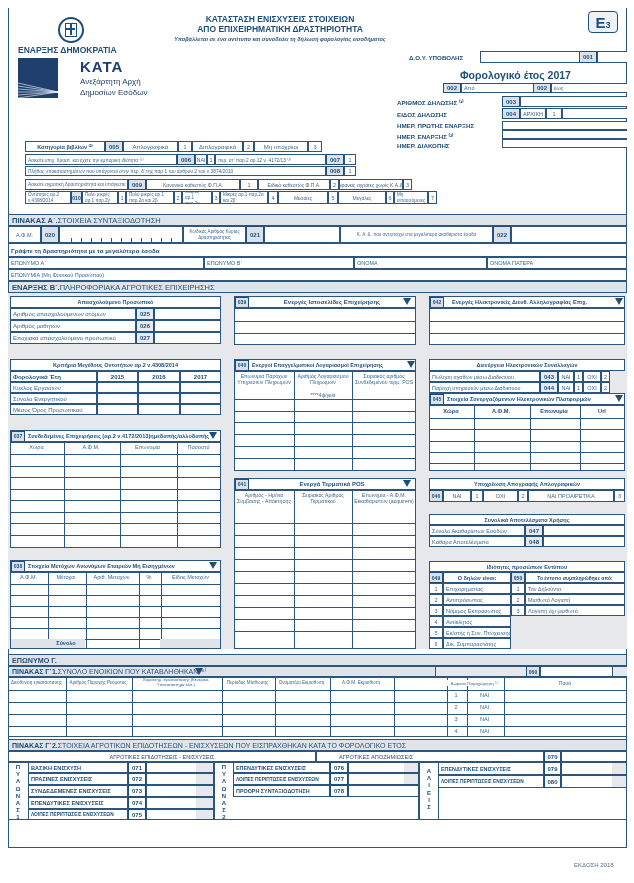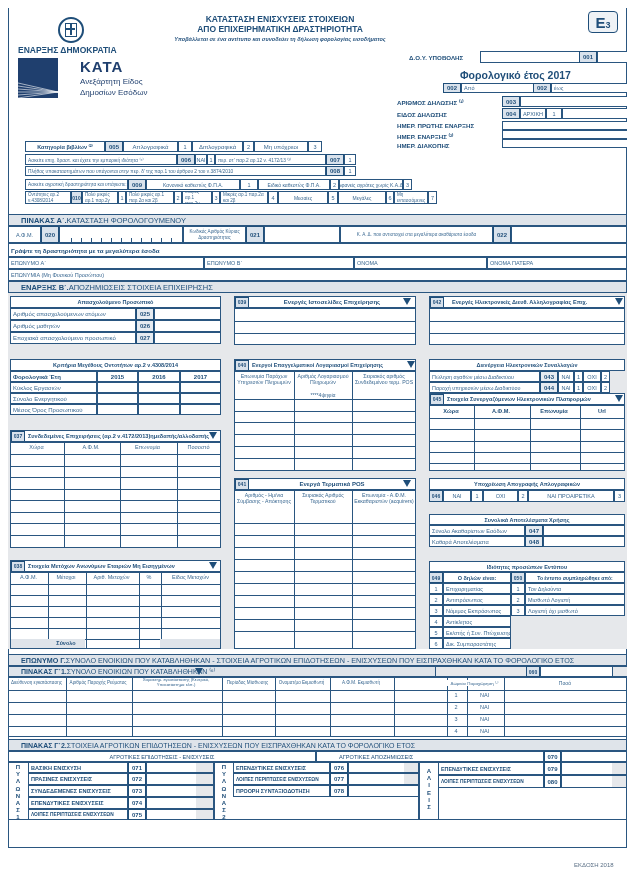--- a/index.html
+++ b/index.html
@@ -1,21 +1,21 @@
 <!DOCTYPE html>
 <html><head>
 <meta charset="utf-8">
 <style>
 *{box-sizing:border-box;margin:0;padding:0}
 body{width:634px;height:883px;background:#fff;font-family:"Liberation Sans",sans-serif;color:#1f4e79;position:relative;overflow:hidden}
 .abs{position:absolute}
 .frame{position:absolute;left:8px;top:8px;width:619px;height:840px;border:1px solid #2a5680;border-top:none}
 .c{position:absolute;border:1px solid #2a5680;background:#fff;font-size:5.5px;color:#3a6891;display:flex;align-items:center;padding:0 2px;white-space:nowrap;overflow:hidden}
 .code{position:absolute;border:1.5px solid #1f4e79;background:#d9e2ec;font-size:6px;font-weight:bold;color:#1f4e79;display:flex;align-items:center;justify-content:center}
-.bar{position:absolute;left:8px;width:619px;background:#dfe4ea;border:1px solid #2a5680;font-size:7.5px;font-weight:bold;color:#1f4e79;padding-left:12px;display:flex;align-items:center}
+.bar{position:absolute;left:8px;width:619px;background:#dfe4ea;border:1px solid #2a5680;font-size:7.5px;font-weight:bold;color:#1f4e79;padding-left:3px;display:flex;align-items:center}
 .bar span.t{font-weight:normal}
 .grey{position:absolute;background:#e6e8eb}
 .hdr{position:absolute;border:1px solid #2a5680;background:#fff;font-size:5.5px;font-weight:bold;color:#1f4e79;display:flex;align-items:center;justify-content:center;text-align:center}
 .cen{justify-content:center;text-align:center}
 .lbl{position:absolute;font-size:6.2px;font-weight:bold;color:#1f4e79;white-space:nowrap}
 .tri{position:absolute;width:0;height:0;border-left:4px solid transparent;border-right:4px solid transparent;border-top:7px solid #1f4e79}
 .grid{position:absolute;border:1px solid #2a5680;background:#fff}
 .grid .row{position:absolute;left:0;right:0;border-top:1px solid #2a5680}
 .grid .col{position:absolute;top:0;bottom:0;border-left:1px solid #2a5680}
 .wrap{white-space:normal;line-height:6px}
@@ -39,21 +39,21 @@
         <path d="M0 28 L40 34"></path>
         <path d="M0 31 L40 34"></path>
         <path d="M0 34 L40 34"></path>
         <path d="M0 37 L40 34"></path>
         <path d="M0 40 L40 34"></path>
         <path d="M0 25 L40 34"></path>
       </g>
     </svg>
 </div>
 <div class="abs" style="left:80px;top:58px;font-size:15px;font-weight:bold;color:#1f3f6e;letter-spacing:1px">ΚΑΤΑ</div>
-<div class="abs" style="left:80px;top:77px;font-size:8px;color:#1f3f6e">Ανεξάρτητη Είδος</div>
+<div class="abs" style="left:80px;top:77px;font-size:8px;color:#1f3f6e">Ανεξάρτητη Αρχή</div>
 <div class="abs" style="left:80px;top:88px;font-size:8px;color:#1f3f6e">Δημοσίων Εσόδων</div>
 
 <div class="abs" style="left:170px;top:14px;width:220px;text-align:center;font-size:8.5px;font-weight:bold;color:#1f4e79;white-space:nowrap">ΚΑΤΑΣΤΑΣΗ ΕΝΙΣΧΥΣΕΙΣ ΣΤΟΙΧΕΙΩΝ</div>
 <div class="abs" style="left:170px;top:24px;width:220px;text-align:center;font-size:8.5px;font-weight:bold;color:#1f4e79;white-space:nowrap">ΑΠΟ ΕΠΙΧΕΙΡΗΜΑΤΙΚΗ ΔΡΑΣΤΗΡΙΟΤΗΤΑ</div>
 <div class="abs" style="left:150px;top:36px;width:260px;text-align:center;font-size:5.5px;font-style:italic;font-weight:bold;color:#2a5680;white-space:nowrap">Υποβάλλεται σε ένα αντίτυπο και συνοδεύει τη δήλωση φορολογίας εισοδήματος</div>
 
 <div class="abs" style="left:588px;top:11px;width:30px;height:22px;border:1.5px solid #1f4e79;border-radius:4px;background:#eef2f6;display:flex;align-items:flex-end;justify-content:center;padding-bottom:2px">
   <span style="font-size:15px;font-weight:bold;color:#1f4e79;line-height:15px">E</span>
     <span style="font-size:9px;font-weight:bold;color:#1f4e79">3</span>
 </div>
@@ -133,21 +133,21 @@
 <div class="c cen" style="left:268px;top:191px;width:10px;height:13px">4</div>
 <div class="c cen" style="left:278px;top:191px;width:50px;height:13px;font-size:5px">Μεσαίες</div>
 <div class="c cen" style="left:328px;top:191px;width:10px;height:13px">5</div>
 <div class="c cen" style="left:338px;top:191px;width:48px;height:13px;font-size:5px">Μεγάλες</div>
 <div class="c cen" style="left:386px;top:191px;width:8px;height:13px">6</div>
 <div class="c wrap" style="left:394px;top:191px;width:34px;height:13px;font-size:4.6px">Μη εντασσόμενες</div>
 <div class="c cen" style="left:428px;top:191px;width:9px;height:13px">7</div>
 
 <div class="bar" style="top:214px;height:12px">
     <span>ΠΙΝΑΚΑΣ Α΄.</span>
-    <span class="t"> ΚΑΤΑΣΤΑΣΗ ΦΟΡΟΛΟΓΟΥΜΕΝΟΥ</span>
+    <span class="t"> ΣΤΟΙΧΕΙΑ ΣΥΝΤΑΞΙΟΔΟΤΗΣΗ</span>
   </div>
 <div class="c" style="left:8px;top:226px;width:33px;height:17px;justify-content:center">Α.Φ.Μ.</div>
 <div class="code" style="left:41px;top:226px;width:18px;height:17px">020</div>
 <div class="c" style="left:59px;top:226px;width:124px;height:17px;align-items:flex-end">
   <div style="width:100%;height:4px;background:repeating-linear-gradient(90deg,transparent 0,transparent 9px,#2a5680 9px,#2a5680 10px)"></div>
 </div>
 <div class="c wrap cen" style="left:183px;top:226px;width:63px;height:17px;font-size:4.6px">Κωδικός Αριθμός Κύριας Δραστηριότητας</div>
 <div class="code" style="left:246px;top:226px;width:18px;height:17px">021</div>
 <div class="c" style="left:264px;top:226px;width:76px;height:17px"></div>
 <div class="c wrap cen" style="left:340px;top:226px;width:153px;height:17px;font-size:4.6px">Κ. Α. Δ. που αντιστοιχεί στα μεγαλύτερα ακαθάριστα έσοδα</div>
@@ -166,21 +166,21 @@
   </div>
 <div class="c" style="left:487px;top:257px;width:140px;height:12px">
     <span>ΟΝΟΜΑ ΠΑΤΕΡΑ</span>
   </div>
 <div class="c" style="left:8px;top:269px;width:619px;height:12px">
     <span>ΕΠΩΝΥΜΙΑ (Μη Φυσικού Προσώπου)</span>
   </div>
 
 <div class="bar" style="top:281px;height:12px">
     <span>ΕΝΑΡΞΗΣ Β΄.</span>
-    <span class="t"> ΑΠΟΖΗΜΙΩΣΕΙΣ ΣΤΟΙΧΕΙΑ ΕΠΙΧΕΙΡΗΣΗΣ</span>
+    <span class="t"> ΠΛΗΡΟΦΟΡΙΑΚΑ ΑΓΡΟΤΙΚΕΣ ΕΠΙΧΕΙΡΗΣΗΣ</span>
   </div>
 <div class="grey" style="left:8px;top:293px;width:619px;height:356px"></div>
 
 <div class="hdr" style="left:10px;top:296px;width:211px;height:12px">Απασχολούμενο Προσωπικό</div>
 <div class="c" style="left:10px;top:308px;width:126px;height:12px;font-size:6px">Αριθμός απασχολούμενων ατόμων</div>
 <div class="code" style="left:136px;top:308px;width:18px;height:12px;background:#e6ebf1">025</div>
 <div class="c" style="left:154px;top:308px;width:67px;height:12px"></div>
 <div class="c" style="left:10px;top:320px;width:126px;height:12px;font-size:6px">Αριθμός μαθητών</div>
 <div class="code" style="left:136px;top:320px;width:18px;height:12px;background:#e6ebf1">026</div>
 <div class="c" style="left:154px;top:320px;width:67px;height:12px"></div>
@@ -390,21 +390,20 @@
 
 <div class="c cen" style="left:511px;top:583px;width:14px;height:11px">1</div>
 <div class="c" style="left:525px;top:583px;width:100px;height:11px">Τον Δηλούντα</div>
 <div class="c cen" style="left:511px;top:594px;width:14px;height:11px">2</div>
 <div class="c" style="left:525px;top:594px;width:100px;height:11px">Μισθωτό Λογιστή</div>
 <div class="c cen" style="left:511px;top:605px;width:14px;height:11px">3</div>
 <div class="c" style="left:525px;top:605px;width:100px;height:11px">Λογιστή όχι μισθωτό</div>
 
 <div class="bar" style="top:654px;height:12px;font-size:7.2px;white-space:nowrap;overflow:hidden">
     <span>ΕΠΩΝΥΜΟ Γ.</span>
-    <span class="t"> ΣΥΝΟΛΟ ΕΝΟΙΚΙΩΝ ΠΟΥ ΚΑΤΑΒΛΗΘΗΚΑΝ - ΣΤΟΙΧΕΙΑ ΑΓΡΟΤΙΚΩΝ ΕΠΙΔΟΤΗΣΕΩΝ - ΕΝΙΣΧΥΣΕΩΝ ΠΟΥ ΕΙΣΠΡΑΧΘΗΚΑΝ ΚΑΤΑ ΤΟ ΦΟΡΟΛΟΓΙΚΟ ΕΤΟΣ</span>
   </div>
 
 <div class="bar" style="top:666px;height:11px;font-size:7px;width:428px">
     <span>ΠΙΝΑΚΑΣ Γ΄1.</span>
     <span class="t"> ΣΥΝΟΛΟ ΕΝΟΙΚΙΩΝ ΠΟΥ ΚΑΤΑΒΛΗΘΗΚΑΝ ⁽⁶⁾</span>
   </div>
 <div class="tri" style="left:195px;top:668px"></div>
 <div class="grey" style="left:436px;top:666px;width:90px;height:11px;border-top:1px solid #2a5680;border-bottom:1px solid #2a5680"></div>
 <div class="code" style="left:526px;top:666px;width:14px;height:11px;font-size:5px">060</div>
 <div class="c" style="left:540px;top:666px;width:73px;height:11px"></div>

